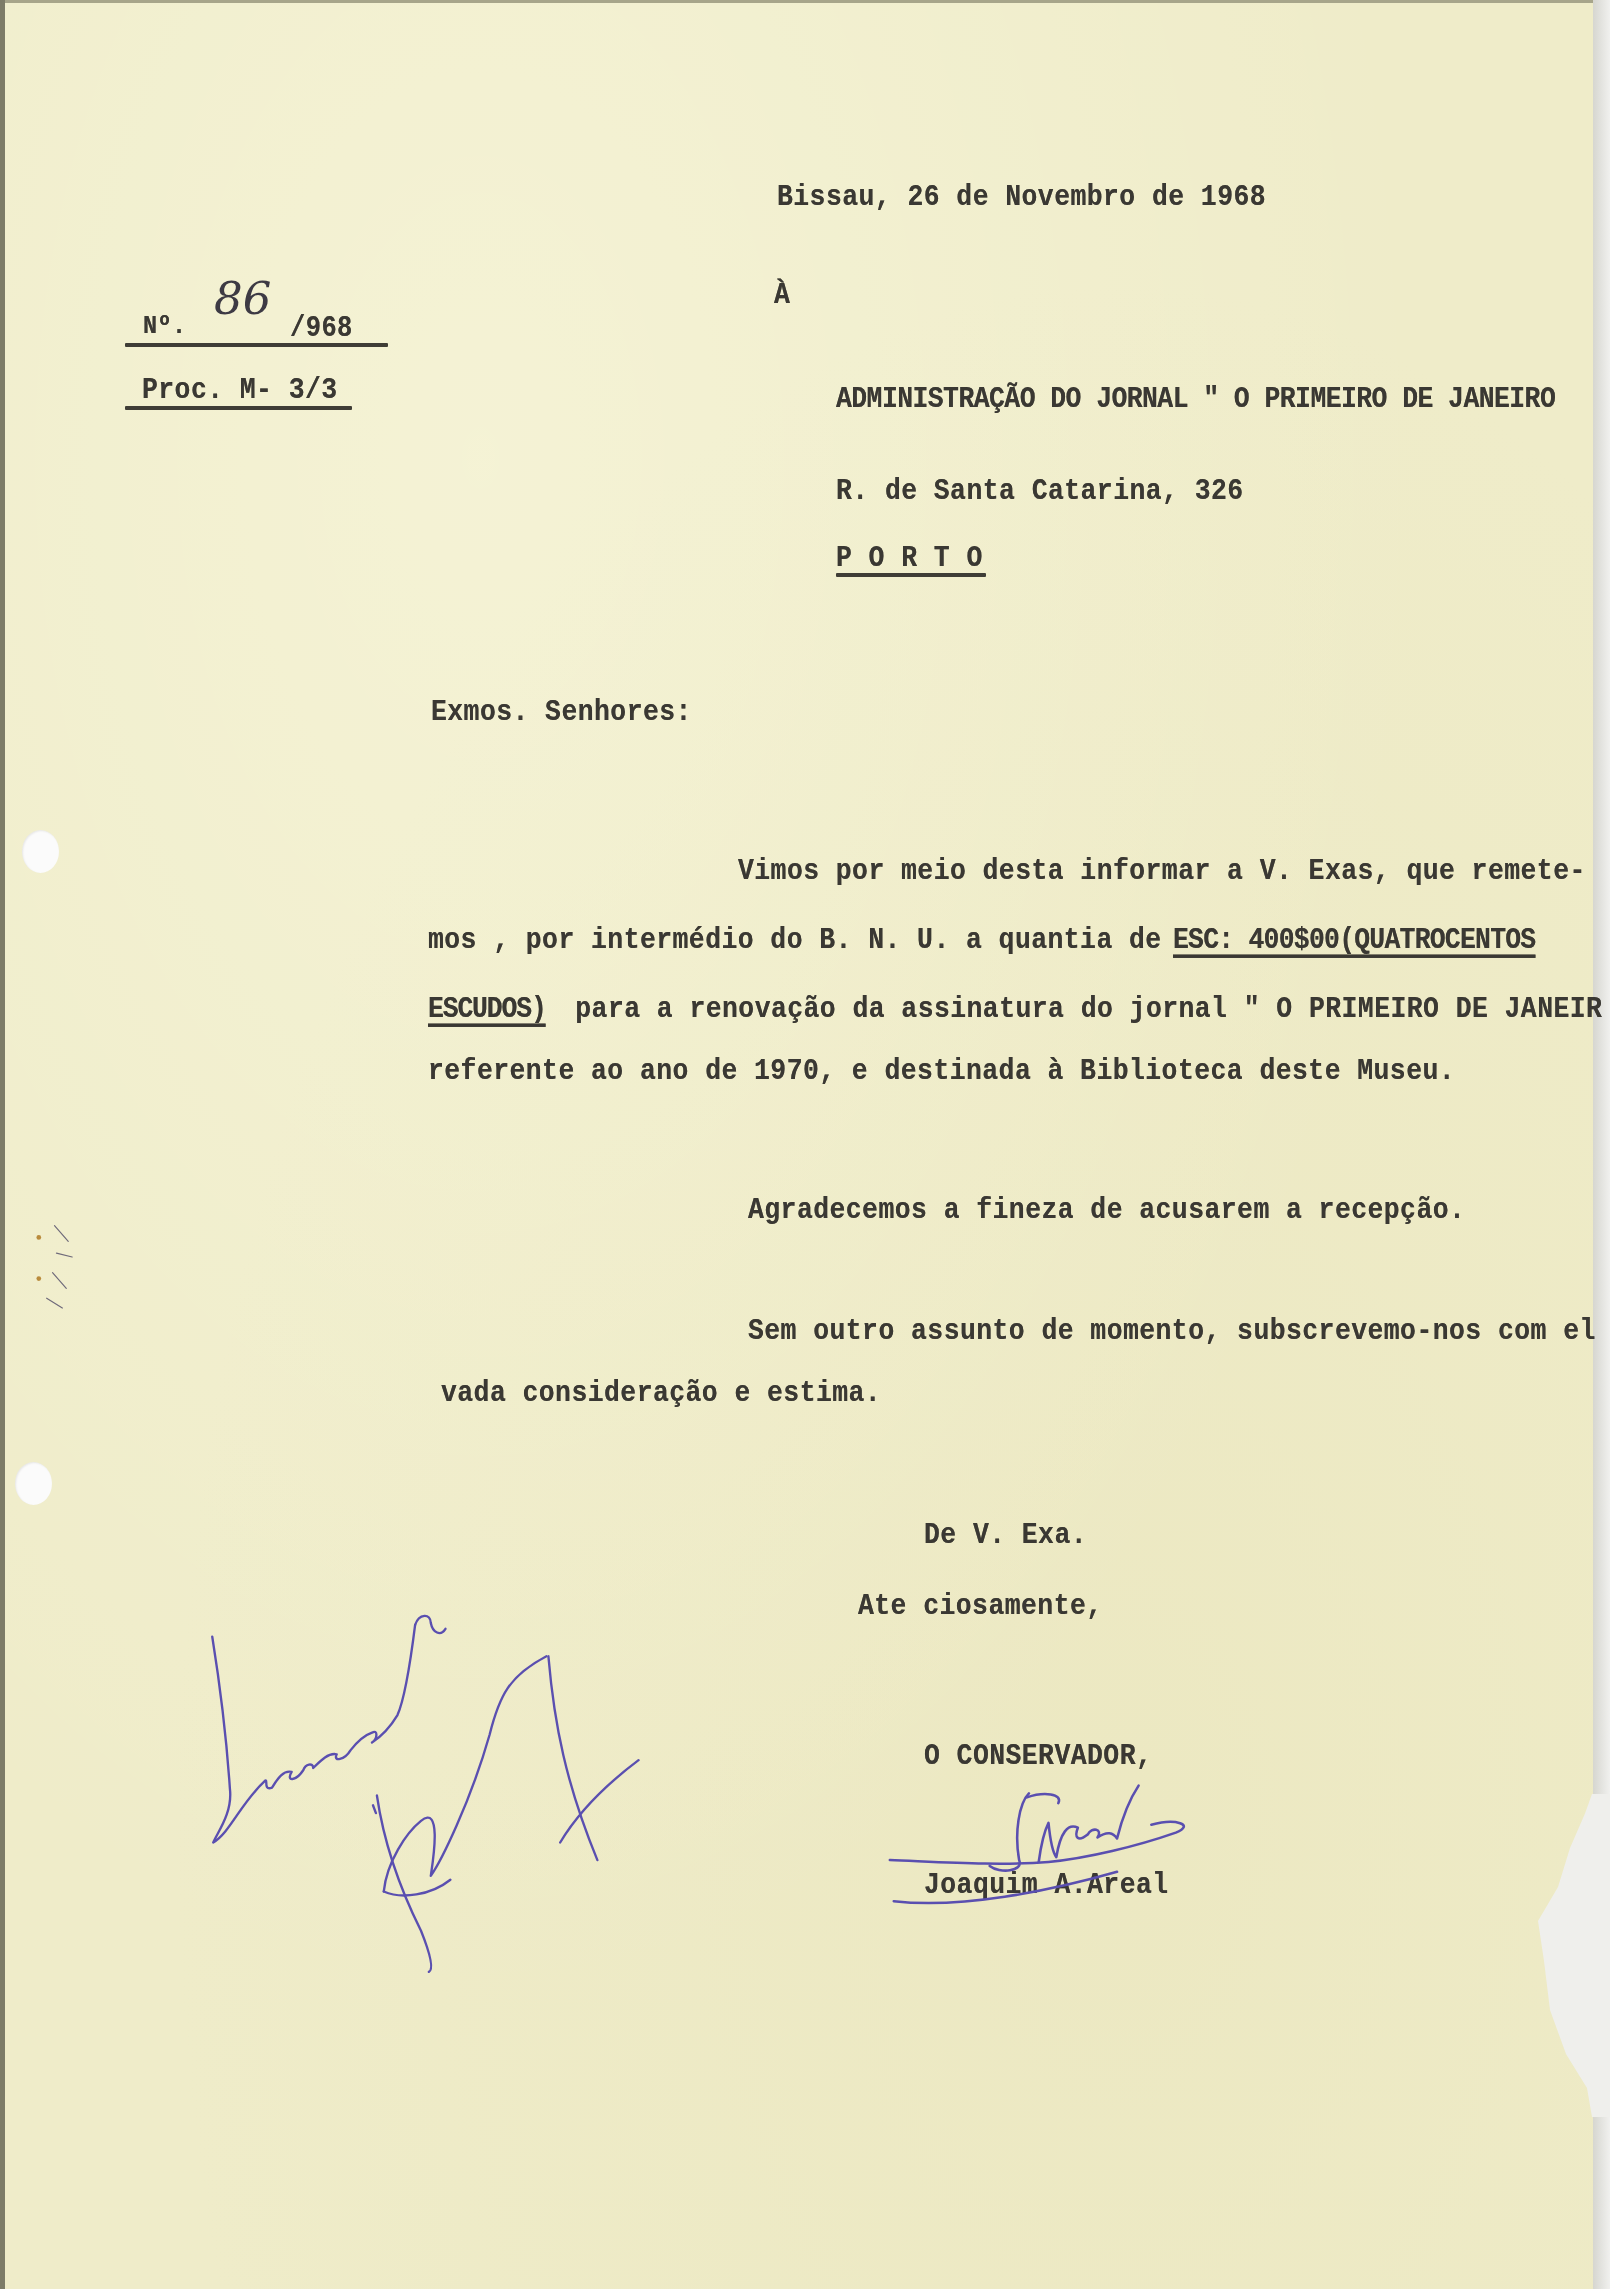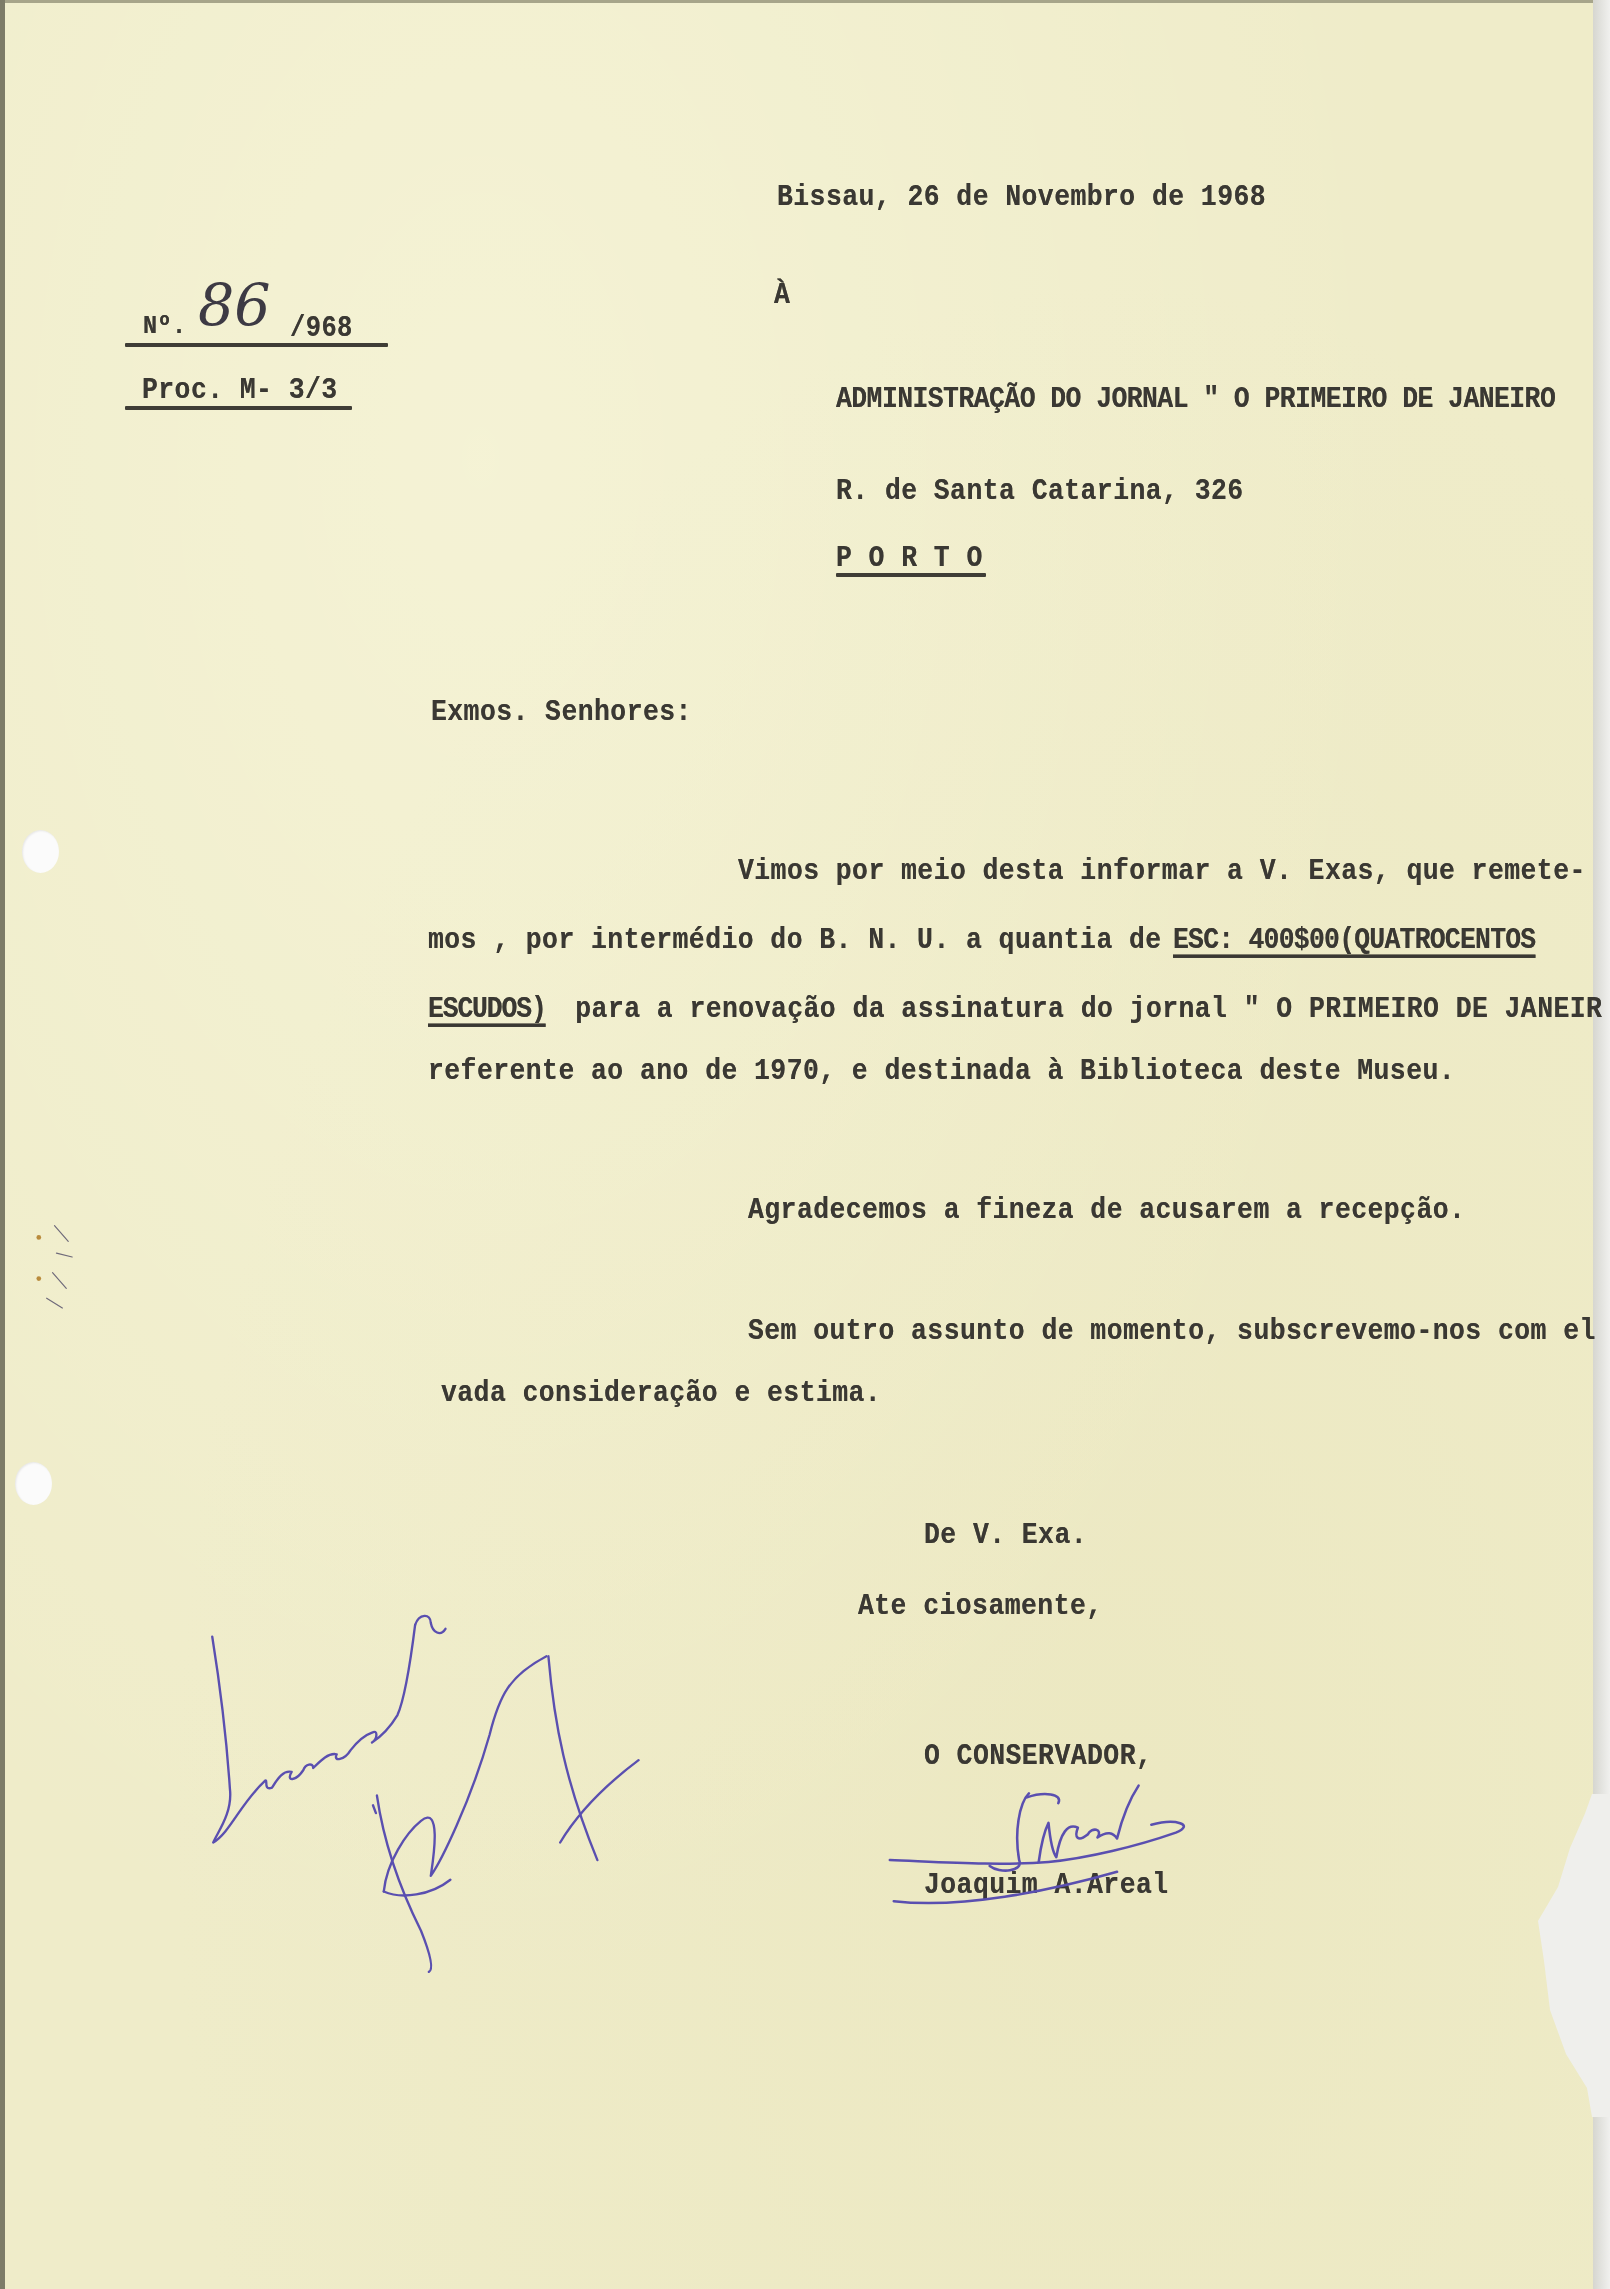--- a/index.html
+++ b/index.html
@@ -60,21 +60,21 @@
 <div class="paper"></div>
 <div class="top-edge"></div>
 <div class="left-edge"></div>
 <div class="right-margin"></div>
 <div class="tear"></div>
 <div class="hole" style="left:21.6px; top:830px;"></div>
 <div class="hole" style="left:14.7px; top:1462px;"></div>
 
 <div>
   <span class="t" style="left:143px; top:312px; font-size:23.5px;">Nº.</span>
-  <span class="hand" style="left:198px; top:272px; font-size:57px;">86</span>
+  <span class="hand" style="left:214px; top:272px; font-size:45px;">86</span>
   <span class="t" style="left:290px; top:314px; font-size:25.5px;">/968</span>
   <div class="rule" style="left:125px; top:343px; width:263px;"></div>
 </div>
 <span class="t" style="left:142px; top:375px;">Proc. M- 3/3</span>
 <div class="rule" style="left:125px; top:406px; width:227px;"></div>
 
 <span class="t" style="left:777px; top:182px;">Bissau, 26 de Novembro de 1968</span>
 <span class="t" style="left:774px; top:280px;">À</span>
 
 <div>

